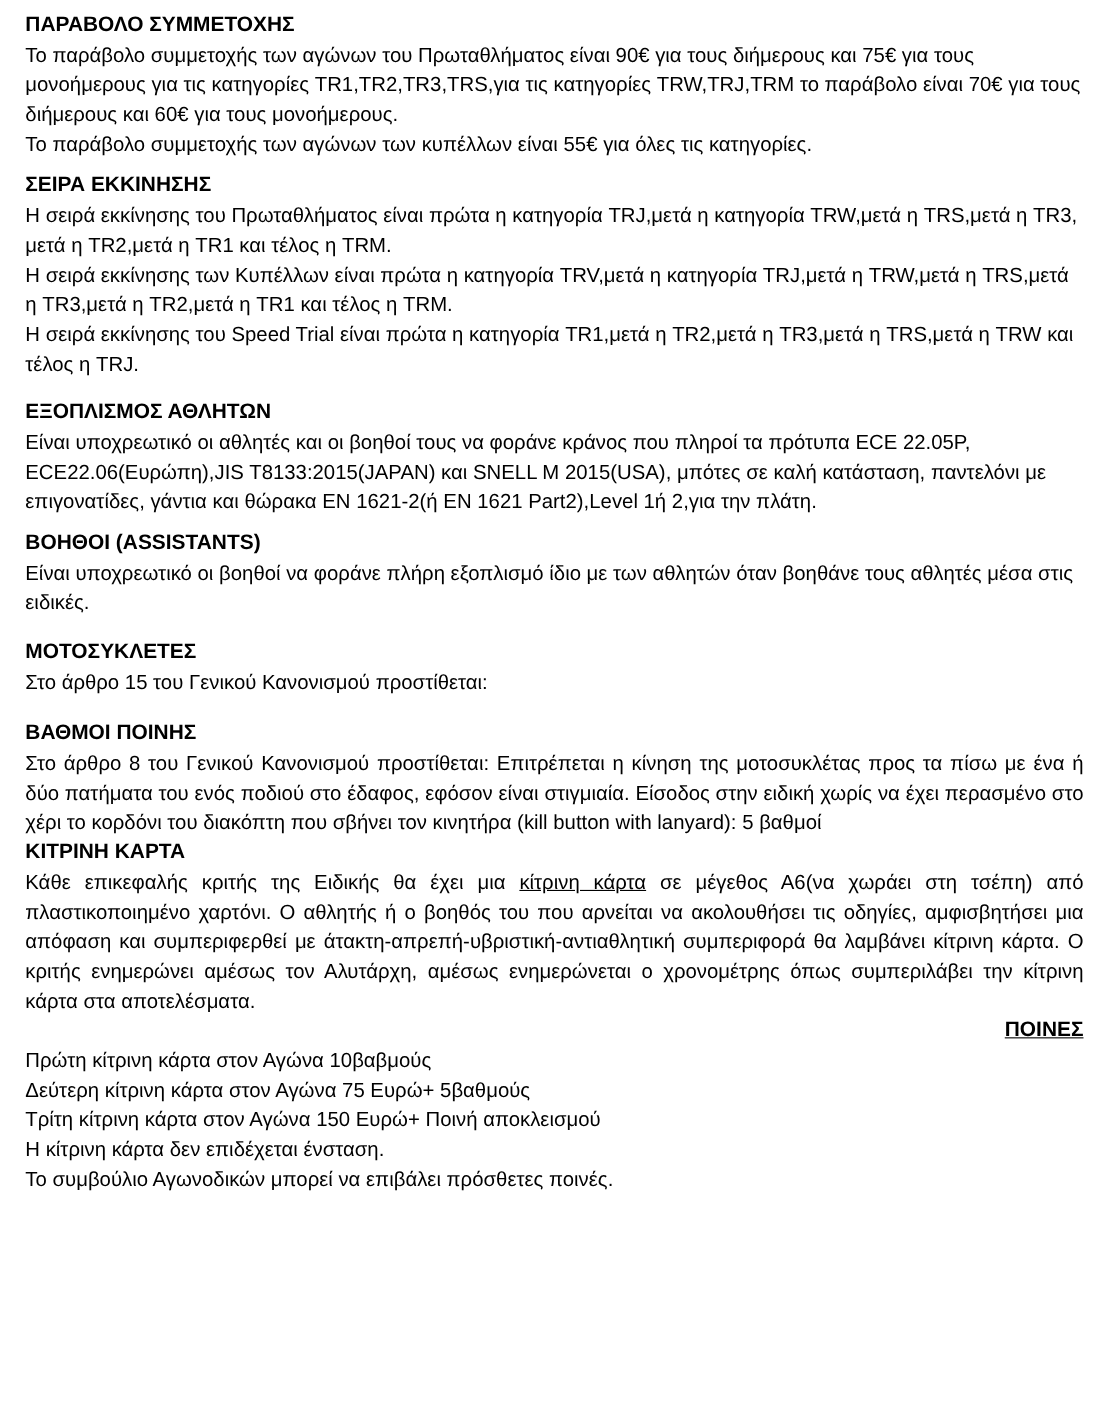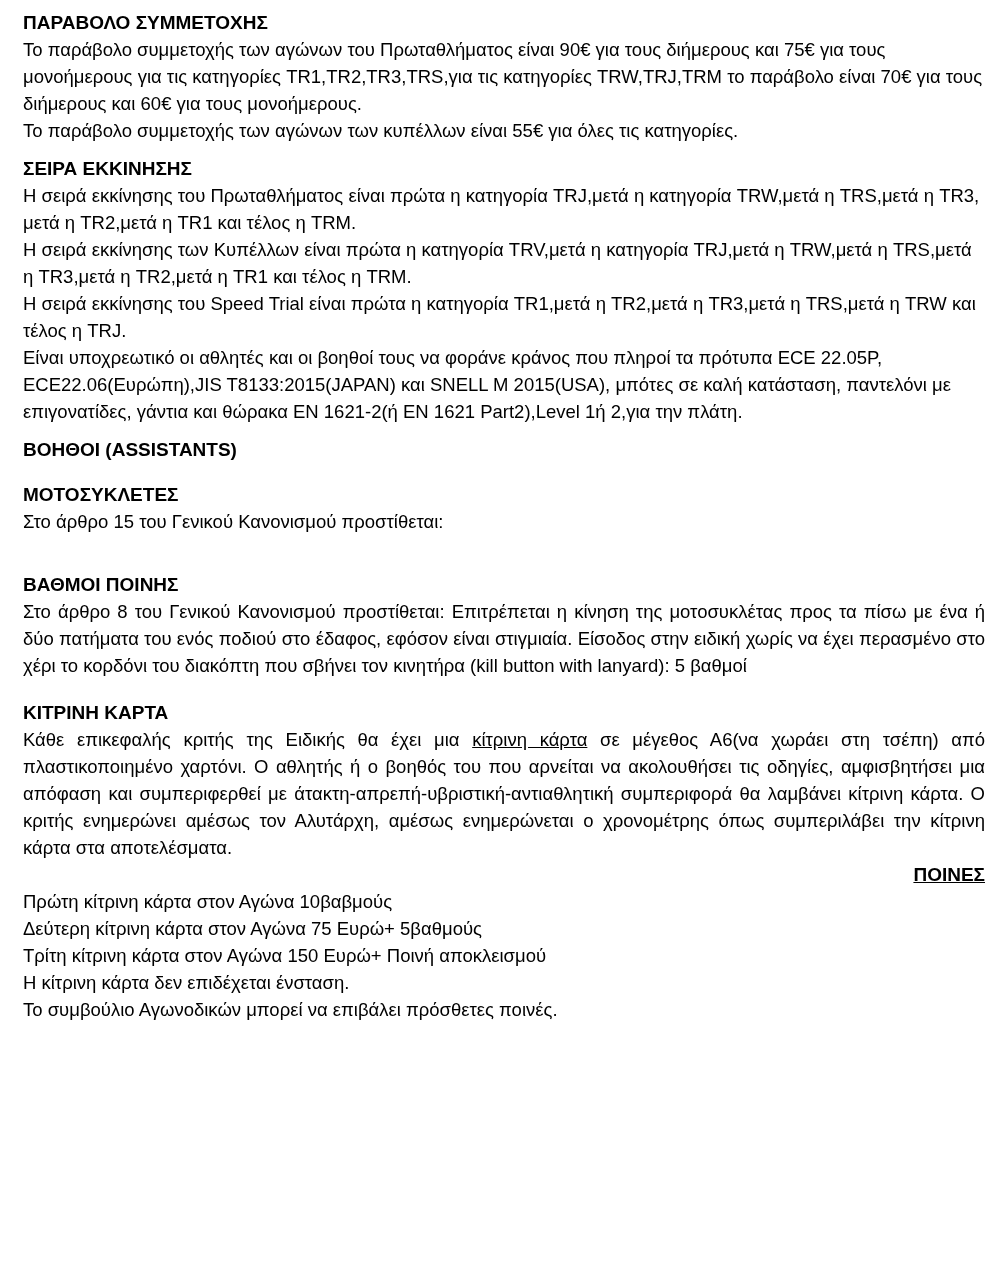--- a/index.html
+++ b/index.html
@@ -30,22 +30,22 @@
   }
   .justify { text-align: justify; }
   .u { text-decoration: underline; }
   .underlined-heading { text-decoration: underline; text-align: right; }
 
   
   .mt-s2 { margin-top: 11px; }
   .mt-s3 { margin-top: 17px; }
   .mt-s4 { margin-top: 11px; }
   .mt-s5 { margin-top: 18px; }
-  .mt-s6 { margin-top: 36px; }
-  .mt-s7 { margin-top: 20px; }
+  .mt-s6 { margin-top: 20px; }
+  .mt-s7 { }
   .mt-blank { margin-top: 27px; }
   .mt-blank-sm { margin-top: 16px; }
 </style>
 </head>
 <body>
 
 <div class="page">
 
   <section>
     <h2>ΠΑΡΑΒΟΛΟ ΣΥΜΜΕΤΟΧΗΣ</h2>
@@ -54,25 +54,27 @@
   </section>
 
   <section>
     <h2 class="mt-s2">ΣΕΙΡΑ ΕΚΚΙΝΗΣΗΣ</h2>
     <p>Η σειρά εκκίνησης του Πρωταθλήματος είναι πρώτα η κατηγορία TRJ,μετά η κατηγορία TRW,μετά η TRS,μετά η TR3, μετά η TR2,μετά η TR1 και τέλος η TRM.</p>
     <p>Η σειρά εκκίνησης των Κυπέλλων είναι πρώτα η κατηγορία TRV,μετά η κατηγορία TRJ,μετά η TRW,μετά η TRS,μετά η TR3,μετά η TR2,μετά η TR1 και τέλος η TRM.</p>
     <p>Η σειρά εκκίνησης του Speed Trial είναι πρώτα η κατηγορία TR1,μετά η TR2,μετά η TR3,μετά η TRS,μετά η TRW και τέλος η TRJ.</p>
   </section>
 
   <section>
+    <h2 class="mt-s3">ΕΞΟΠΛΙΣΜΟΣ ΑΘΛΗΤΩΝ</h2>
     <p>Είναι υποχρεωτικό οι αθλητές και οι βοηθοί τους να φοράνε κράνος που πληροί τα πρότυπα ECE 22.05P, ECE22.06(Ευρώπη),JIS T8133:2015(JAPAN) και SNELL M 2015(USA), μπότες σε καλή κατάσταση, παντελόνι με επιγονατίδες, γάντια και θώρακα EN 1621-2(ή EN 1621 Part2),Level 1ή 2,για την πλάτη.</p>
   </section>
 
   <section>
     <h2 class="mt-s4">ΒΟΗΘΟΙ (ASSISTANTS)</h2>
+    <p>Είναι υποχρεωτικό οι βοηθοί να φοράνε πλήρη εξοπλισμό ίδιο με των αθλητών όταν βοηθάνε τους αθλητές μέσα στις ειδικές.</p>
   </section>
 
   <section>
     <h2 class="mt-s5">ΜΟΤΟΣΥΚΛΕΤΕΣ</h2>
     <p>Στο άρθρο 15 του Γενικού Κανονισμού προστίθεται:</p>
   </section>
 
   <section>
     <h2 class="mt-s6">ΒΑΘΜΟΙ ΠΟΙΝΗΣ</h2>
     <p class="justify">Στο άρθρο 8 του Γενικού Κανονισμού προστίθεται: Επιτρέπεται η κίνηση της μοτοσυκλέτας προς τα πίσω με ένα ή δύο πατήματα του ενός ποδιού στο έδαφος, εφόσον είναι στιγμιαία.  Είσοδος στην ειδική χωρίς να έχει περασμένο στο χέρι το κορδόνι του διακόπτη που σβήνει τον κινητήρα (kill button with lanyard): 5 βαθμοί</p>

